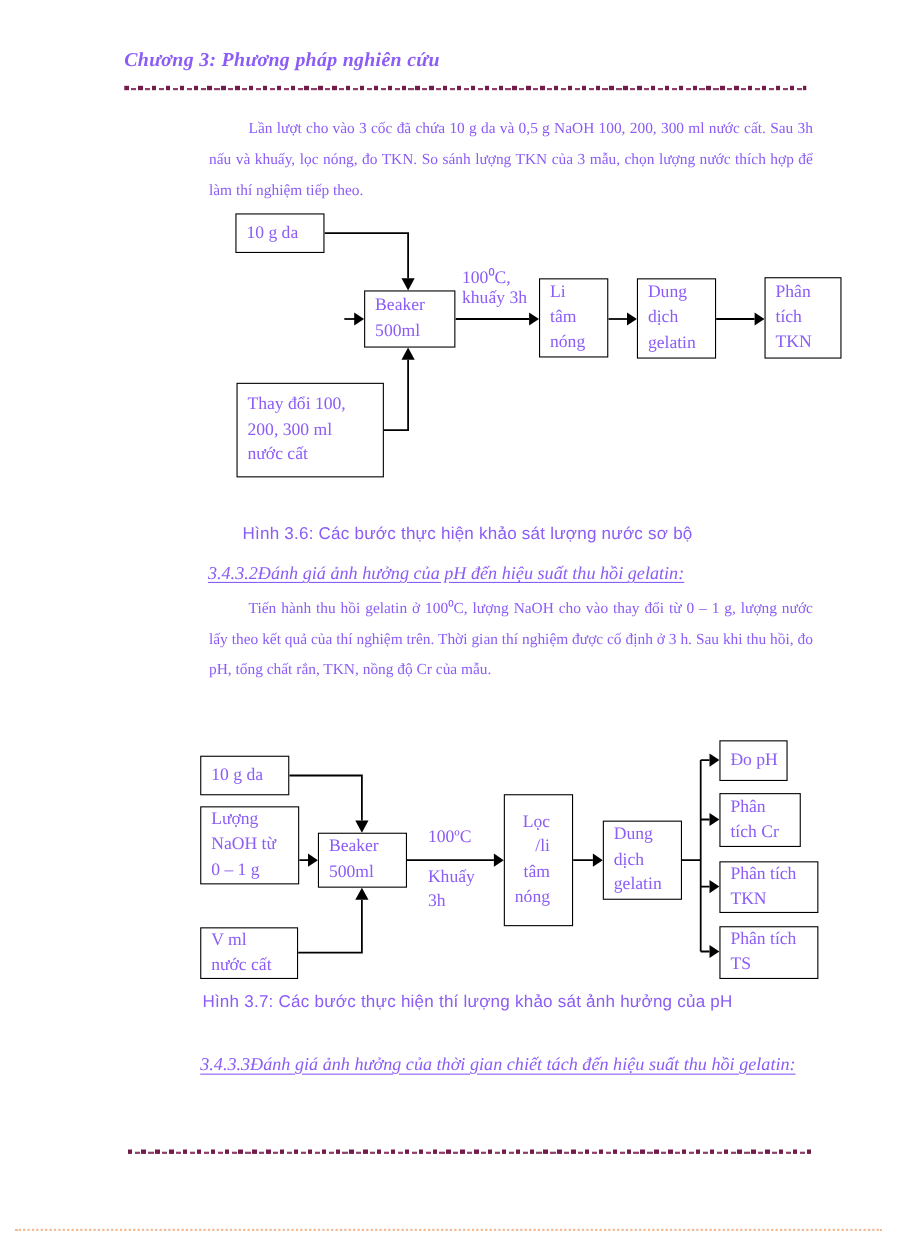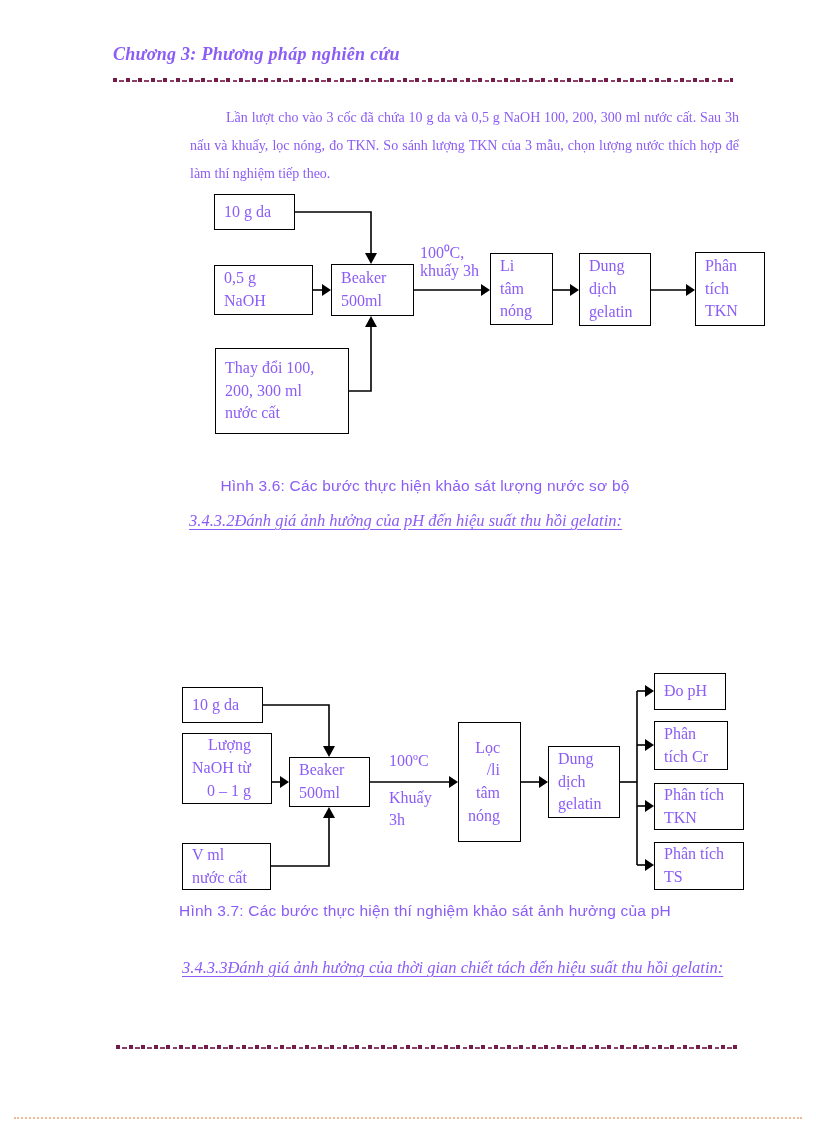--- a/index.html
+++ b/index.html
@@ -90,22 +90,20 @@
       <g>
         <line class="conn" x1="553" y1="100" x2="570" y2="100"></line>
         <polygon class="ah" points="570,94 570,106 579,100"></polygon>
       </g>
       <g>
         <line class="conn" x1="651" y1="100" x2="686" y2="100"></line>
         <polygon class="ah" points="686,94 686,106 695,100"></polygon>
       </g>
     </svg>
     <div class="fbox" style="left:214px;top:4px;width:81px;height:36px;">10 g da</div>
-    <div class="fbox" style="left:214px;top:75px;width:99px;height:50px;">0,5 g
-NaOH</div>
     <div class="fbox" style="left:331px;top:74px;width:83px;height:52px;">Beaker
 500ml</div>
     <div class="fbox" style="left:215px;top:158px;width:134px;height:86px;">Thay đổi 100,
 200, 300 ml
 nước cất</div>
     <div class="fbox" style="left:490px;top:63px;width:63px;height:72px;">Li
 tâm
 nóng</div>
     <div class="fbox" style="left:579px;top:63px;width:72px;height:73px;">Dung
 dịch
@@ -114,20 +112,21 @@
 tích
 TKN</div>
     <div class="flabel" style="left:420px;top:54px;">100⁰C,
 khuấy 3h</div>
   </div>
 
   <div class="caption cap1">Hình 3.6: Các bước thực hiện khảo sát lượng nước sơ bộ</div>
 
   <div class="heading h2"><span>3.4.3.2</span><span>Đánh giá ảnh hưởng của pH đến hiệu suất thu hồi gelatin:</span></div>
 
+  <p class="para p2">Tiến hành thu hồi gelatin ở 100⁰C, lượng NaOH  cho vào thay đổi từ 0 – 1 g, lượng nước lấy theo kết quả của thí nghiệm trên. Thời gian thí nghiệm được cố định ở 3 h. Sau khi thu hồi, đo pH, tổng chất rắn, TKN, nồng độ Cr của mẫu.</p>
 
   <div class="flow flow2">
     <svg width="816" height="235" viewBox="0 0 816 235">
       <g>
         <polyline class="conn" points="263,35 329,35 329,76"></polyline>
         <polygon class="ah" points="323,76 335,76 329,87"></polygon>
       </g>
       <g>
         <line class="conn" x1="272" y1="112" x2="280" y2="112"></line>
         <polygon class="ah" points="280,106 280,118 289,112"></polygon>
@@ -159,46 +158,46 @@
       <g>
         <line class="conn" x1="637" y1="136" x2="645" y2="136"></line>
         <polygon class="ah" points="645,130 645,142 654,136"></polygon>
       </g>
       <g>
         <line class="conn" x1="637" y1="195" x2="645" y2="195"></line>
         <polygon class="ah" points="645,189 645,201 654,195"></polygon>
       </g>
     </svg>
     <div class="fbox" style="left:182px;top:17px;width:81px;height:36px;">10 g da</div>
-    <div class="fbox" style="left:182px;top:63px;width:90px;height:71px;text-align:right;">Lượng
+    <div class="fbox" style="left:182px;top:63px;width:90px;height:71px;">Lượng
 NaOH từ
 0 – 1 g</div>
     <div class="fbox" style="left:289px;top:87px;width:81px;height:50px;">Beaker
 500ml</div>
     <div class="fbox" style="left:182px;top:173px;width:89px;height:47px;">V ml
 nước cất</div>
     <div class="fbox" style="left:458px;top:52px;width:63px;height:120px;text-align:right;">Lọc
 /li
 tâm
 nóng</div>
     <div class="fbox" style="left:548px;top:76px;width:72px;height:72px;">Dung
 dịch
 gelatin</div>
-    <div class="fbox" style="left:654px;top:3px;width:72px;height:37px;">Đo pH</div>
+    <div class="fbox" style="left:654px;top:3px;width:62px;height:37px;">Đo pH</div>
     <div class="fbox" style="left:654px;top:51px;width:74px;height:49px;">Phân
 tích Cr</div>
     <div class="fbox" style="left:654px;top:113px;width:90px;height:47px;">Phân tích
 TKN</div>
     <div class="fbox" style="left:654px;top:172px;width:90px;height:48px;">Phân tích
 TS</div>
     <div class="flabel" style="left:389px;top:82px;">100ºC</div>
     <div class="flabel" style="left:389px;top:117px;line-height:1.35;">Khuấy
 3h</div>
   </div>
 
-  <div class="caption cap2">Hình 3.7: Các bước thực hiện thí nghiệm khảo sát ảnh hưởng của pH</div>
+  <div class="caption cap2">Hình 3.7: Các bước thực hiện thí lượng khảo sát ảnh hưởng của pH</div>
 
   <div class="heading h3"><span>3.4.3.3</span><span>Đánh giá ảnh hưởng của thời gian chiết tách đến hiệu suất thu hồi gelatin:</span></div>
 
   <div class="dotline bottom"></div>
   <div class="edge-dots"></div>
 
 </div>
 
 </body></html>

